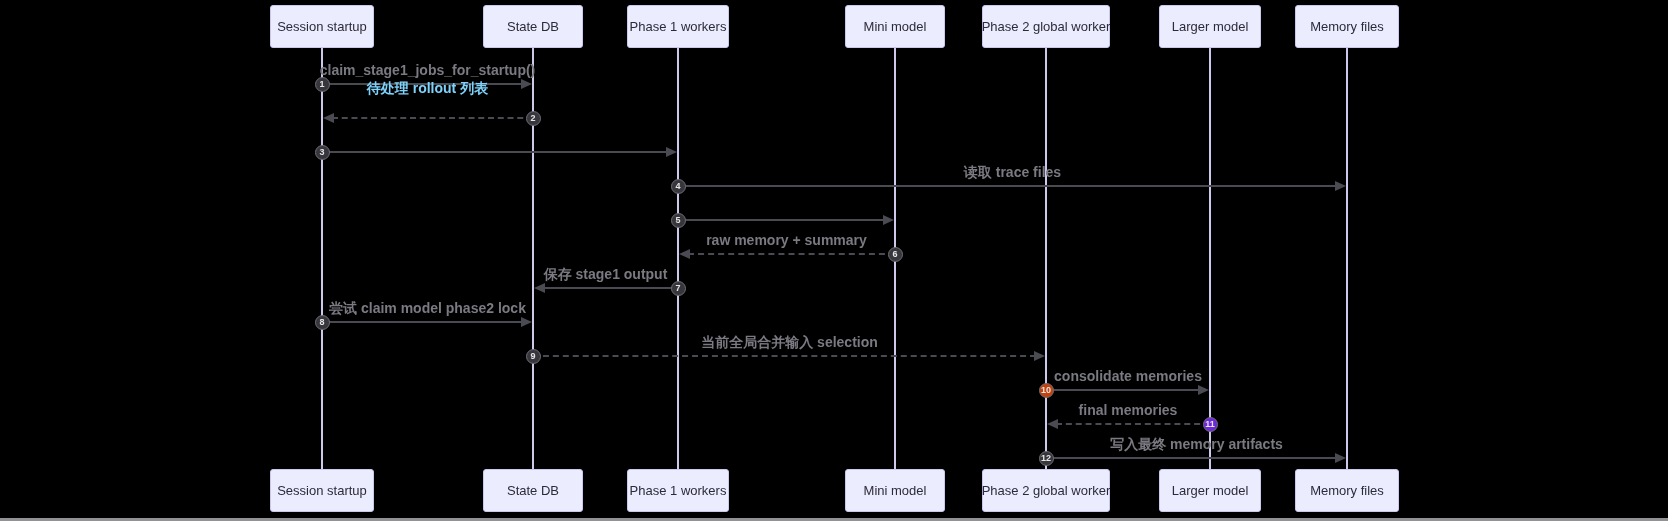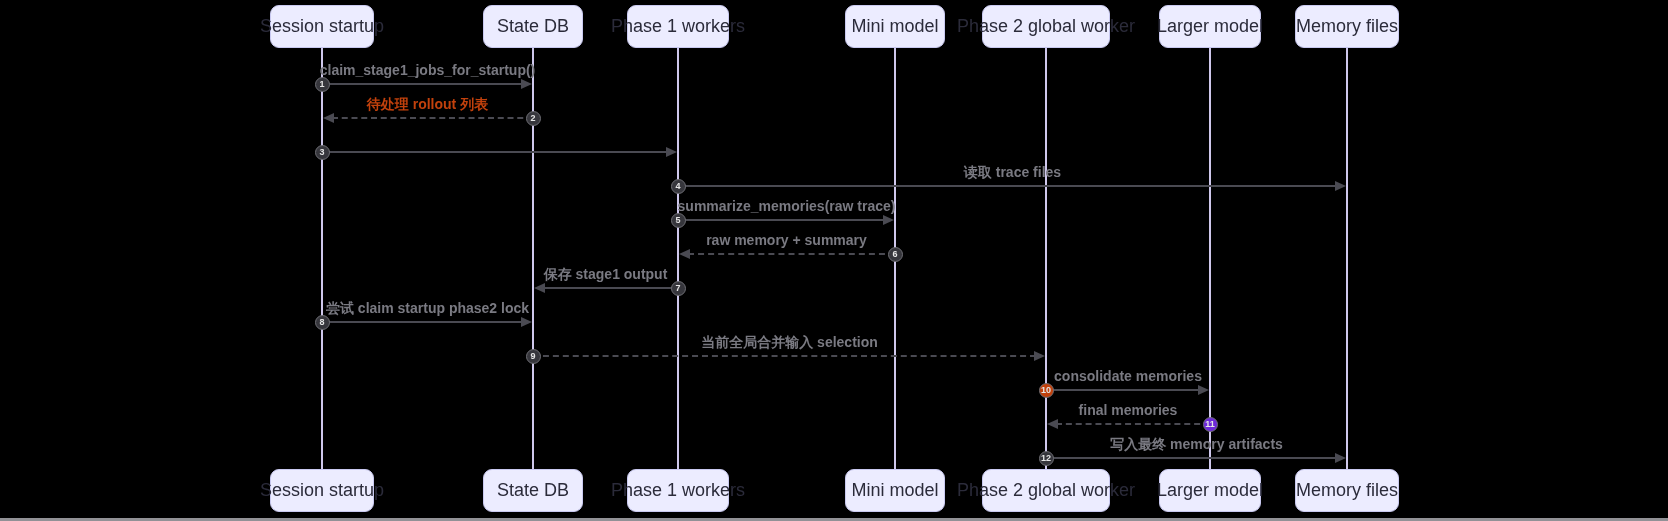--- a/index.html
+++ b/index.html
@@ -6,25 +6,25 @@
   #diagram {
     position:relative;
     background:#000;
     overflow:hidden;
     font-family:"Liberation Sans","DejaVu Sans",sans-serif;
   }
   .lifeline { position:absolute; width:2px; }
   .actor-box {
     position:absolute;
     box-sizing:border-box;
-    border-radius:9px;
+    border-radius:3px;
     display:flex;
     align-items:center;
     justify-content:center;
-    font-size:18px;
+    font-size:13px;
     white-space:nowrap;
   }
   .msg-line { position:absolute; height:0; }
   .msg-line.solid  { border-top:2px solid; }
   .msg-line.dashed { border-top:2px dashed; }
   .arrowhead {
     position:absolute;
     width:0; height:0;
     border-top:5px solid transparent;
     border-bottom:5px solid transparent;
@@ -59,44 +59,43 @@
     <div class="lifeline" style="left: 1045px; top: 48px; height: 421px; background: rgb(207, 200, 236);"></div>
     <div class="lifeline" style="left: 1209px; top: 48px; height: 421px; background: rgb(207, 200, 236);"></div>
     <div class="lifeline" style="left: 1346px; top: 48px; height: 421px; background: rgb(207, 200, 236);"></div>
     <div class="msg-line solid" style="left: 322px; top: 83px; width: 201px; border-top-color: rgb(74, 74, 82);"></div>
     <div class="arrowhead" style="top: 79px; border-left: 11px solid rgb(74, 74, 82); left: 521px;"></div>
     <div class="msg-num" style="left: 314.5px; top: 76.5px; background: rgb(54, 54, 60); border: 1px solid rgb(110, 110, 116); color: rgb(230, 230, 230);">1</div>
     <div class="msg-label" style="left: 427.5px; top: 62px; color: rgb(122, 122, 130);">claim_stage1_jobs_for_startup()</div>
     <div class="msg-line dashed" style="left: 332px; top: 117px; width: 201px; border-top-color: rgb(74, 74, 82);"></div>
     <div class="arrowhead" style="top: 113px; border-right: 11px solid rgb(74, 74, 82); left: 323px;"></div>
     <div class="msg-num" style="left: 525.5px; top: 110.5px; background: rgb(54, 54, 60); border: 1px solid rgb(110, 110, 116); color: rgb(230, 230, 230);">2</div>
-    <div class="msg-label" style="left: 427.5px; top: 96px; color: #c2410c;">待处理 rollout 列表</div>
+    <div class="msg-label" style="left: 427.5px; top: 80px; color: #7dd3fc;">待处理 rollout 列表</div>
     <div class="msg-line solid" style="left: 322px; top: 151px; width: 346px; border-top-color: rgb(74, 74, 82);"></div>
     <div class="arrowhead" style="top: 147px; border-left: 11px solid rgb(74, 74, 82); left: 666px;"></div>
     <div class="msg-num" style="left: 314.5px; top: 144.5px; background: rgb(54, 54, 60); border: 1px solid rgb(110, 110, 116); color: rgb(230, 230, 230);">3</div>
     <div class="msg-line solid" style="left: 678px; top: 185px; width: 659px; border-top-color: rgb(74, 74, 82);"></div>
     <div class="arrowhead" style="top: 181px; border-left: 11px solid rgb(74, 74, 82); left: 1335px;"></div>
     <div class="msg-num" style="left: 670.5px; top: 178.5px; background: rgb(54, 54, 60); border: 1px solid rgb(110, 110, 116); color: rgb(230, 230, 230);">4</div>
     <div class="msg-label" style="left: 1012.5px; top: 164px; color: rgb(122, 122, 130);">读取 trace files</div>
     <div class="msg-line solid" style="left: 678px; top: 219px; width: 207px; border-top-color: rgb(74, 74, 82);"></div>
     <div class="arrowhead" style="top: 215px; border-left: 11px solid rgb(74, 74, 82); left: 883px;"></div>
     <div class="msg-num" style="left: 670.5px; top: 212.5px; background: rgb(54, 54, 60); border: 1px solid rgb(110, 110, 116); color: rgb(230, 230, 230);">5</div>
-    <div class="msg-label" style="left: 786.5px; top: 198px; color: rgb(122, 122, 130);">summarize_memories(raw trace)</div>
     <div class="msg-line dashed" style="left: 688px; top: 253px; width: 207px; border-top-color: rgb(74, 74, 82);"></div>
     <div class="arrowhead" style="top: 249px; border-right: 11px solid rgb(74, 74, 82); left: 679px;"></div>
     <div class="msg-num" style="left: 887.5px; top: 246.5px; background: rgb(54, 54, 60); border: 1px solid rgb(110, 110, 116); color: rgb(230, 230, 230);">6</div>
     <div class="msg-label" style="left: 786.5px; top: 232px; color: rgb(122, 122, 130);">raw memory + summary</div>
     <div class="msg-line solid" style="left: 543px; top: 287px; width: 135px; border-top-color: rgb(74, 74, 82);"></div>
     <div class="arrowhead" style="top: 283px; border-right: 11px solid rgb(74, 74, 82); left: 534px;"></div>
     <div class="msg-num" style="left: 670.5px; top: 280.5px; background: rgb(54, 54, 60); border: 1px solid rgb(110, 110, 116); color: rgb(230, 230, 230);">7</div>
     <div class="msg-label" style="left: 605.5px; top: 266px; color: rgb(122, 122, 130);">保存 stage1 output</div>
     <div class="msg-line solid" style="left: 322px; top: 321px; width: 201px; border-top-color: rgb(74, 74, 82);"></div>
     <div class="arrowhead" style="top: 317px; border-left: 11px solid rgb(74, 74, 82); left: 521px;"></div>
     <div class="msg-num" style="left: 314.5px; top: 314.5px; background: rgb(54, 54, 60); border: 1px solid rgb(110, 110, 116); color: rgb(230, 230, 230);">8</div>
-    <div class="msg-label" style="left: 427.5px; top: 300px; color: rgb(122, 122, 130);">尝试 claim startup phase2 lock</div>
+    <div class="msg-label" style="left: 427.5px; top: 300px; color: rgb(122, 122, 130);">尝试 claim model phase2 lock</div>
     <div class="msg-line dashed" style="left: 533px; top: 355px; width: 503px; border-top-color: rgb(74, 74, 82);"></div>
     <div class="arrowhead" style="top: 351px; border-left: 11px solid rgb(74, 74, 82); left: 1034px;"></div>
     <div class="msg-num" style="left: 525.5px; top: 348.5px; background: rgb(54, 54, 60); border: 1px solid rgb(110, 110, 116); color: rgb(230, 230, 230);">9</div>
     <div class="msg-label" style="left: 789.5px; top: 334px; color: rgb(122, 122, 130);">当前全局合并输入 selection</div>
     <div class="msg-line solid" style="left: 1046px; top: 389px; width: 154px; border-top-color: rgb(74, 74, 82);"></div>
     <div class="arrowhead" style="top: 385px; border-left: 11px solid rgb(74, 74, 82); left: 1198px;"></div>
     <div class="msg-num" style="left: 1038.5px; top: 382.5px; background: #c2410c; border: 1px solid rgb(110, 110, 116); color: rgb(230, 230, 230);">10</div>
     <div class="msg-label" style="left: 1128px; top: 368px; color: rgb(122, 122, 130);">consolidate memories</div>
     <div class="msg-line dashed" style="left: 1056px; top: 423px; width: 154px; border-top-color: rgb(74, 74, 82);"></div>
     <div class="arrowhead" style="top: 419px; border-right: 11px solid rgb(74, 74, 82); left: 1047px;"></div>

